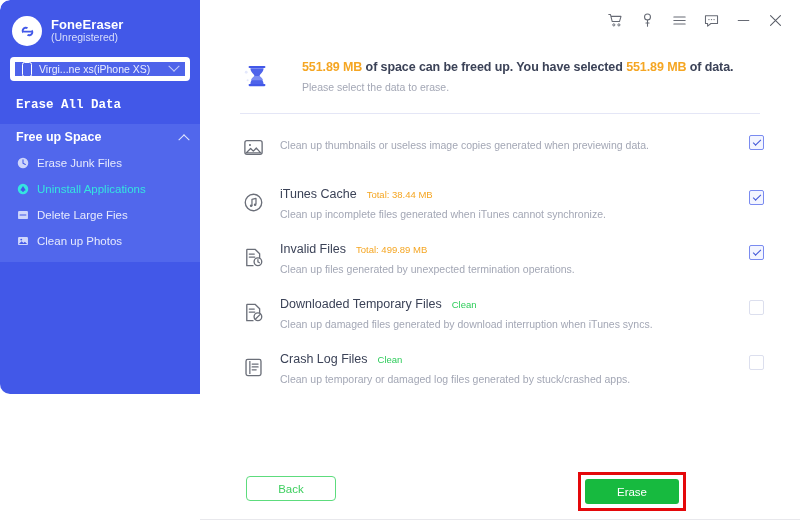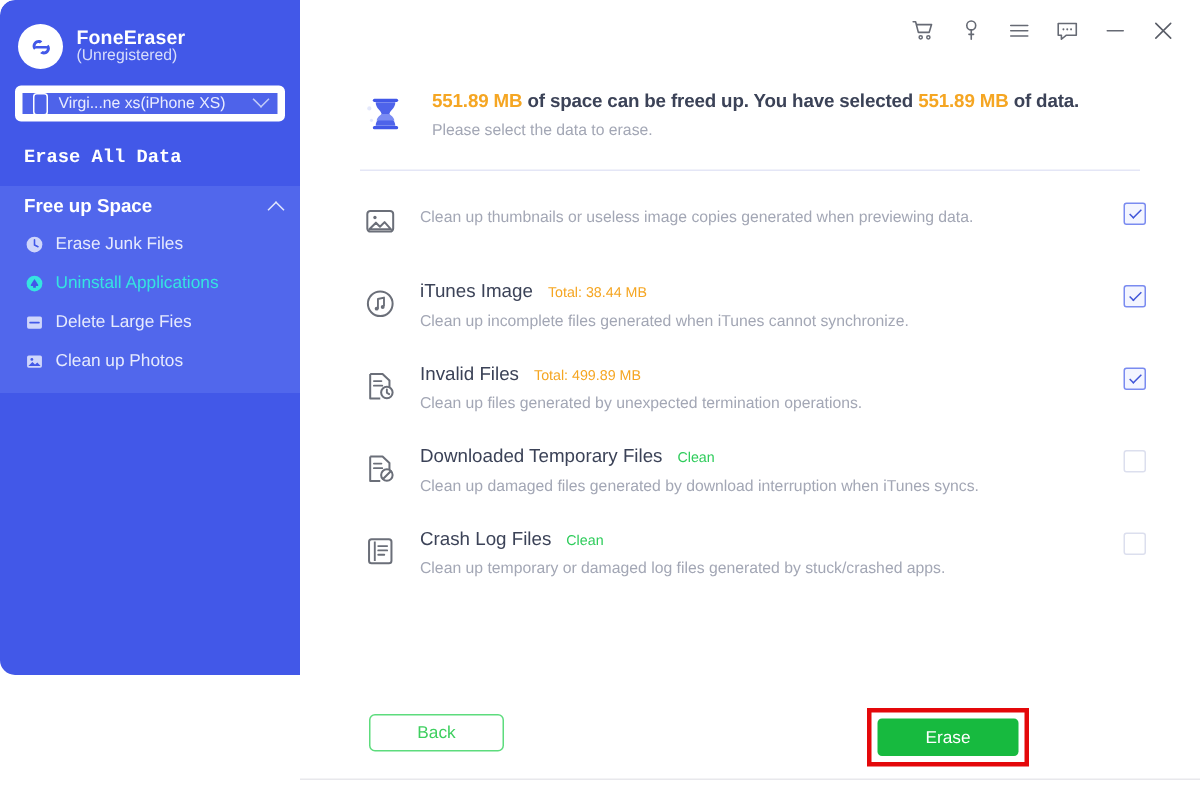--- a/index.html
+++ b/index.html
@@ -13,21 +13,21 @@
     position: relative;
     width: 800px; height: 530px;
     background: #ffffff;
     border-radius: 10px;
     overflow: hidden;
   }
 
   
   #sidebar {
     position: absolute; left: 0; top: 0;
-    width: 200px; height: 450px;
+    width: 200px; height: 394px;
     background: #4258e8;
     border-radius: 10px 0 0 10px;
     color: #ffffff;
   }
   .brand {
     display: flex; align-items: center;
     padding: 14px 0 0 12px;
     height: 48px;
   }
   .brand-logo {
@@ -108,21 +108,21 @@
     background: #ffffff;
     border-radius: 0 10px 10px 0;
   }
   #titlebar {
     height: 40px; display: flex; align-items: center;
     justify-content: flex-end; padding-right: 16px; gap: 14px;
   }
   .tb-btn { width: 18px; height: 18px; display:flex; align-items:center; justify-content:center; cursor: pointer; }
 
   
-  #banner { display: flex; align-items: center; padding: 18px 40px 0 40px; }
+  #banner { display: flex; align-items: center; padding: 18px 40px 0 40px; gap: 14px; }
   .hourglass { width: 34px; height: 34px; flex: 0 0 34px; margin-right: 14px;
                display:flex;align-items:center;justify-content:center; }
   .banner-txt { padding-top: 2px; }
   .banner-line1 { font-size: 12.5px; font-weight: bold; color: #3b4257; letter-spacing: -0.1px; }
   .banner-line1 .amt { color: #f5a623; }
   .banner-line2 { font-size: 10.5px; color: #a3a7b5; margin-top: 7px; }
 
   #divider { height: 1px; background: #e4e6f6; margin: 20px 40px 0 40px; }
 
   
@@ -334,21 +334,21 @@
         <span class="row-icon">
           <svg width="23" height="23" viewBox="0 0 24 24" aria-hidden="true">
             <circle cx="12" cy="12" r="8.6" fill="none" stroke="#6b6f79" stroke-width="1.4"></circle>
             <path d="M10.4 15.2V8.7l4.2-1v5.6" fill="none" stroke="#6b6f79" stroke-width="1.3" stroke-linecap="round" stroke-linejoin="round"></path>
             <circle cx="9.5" cy="15.4" r="1.35" fill="#6b6f79"></circle>
             <circle cx="13.7" cy="14.3" r="1.35" fill="#6b6f79"></circle>
           </svg>
         </span>
         <span class="row-body">
           <span class="row-title-line">
-            <span class="row-title">iTunes Image</span>
+            <span class="row-title">iTunes Cache</span>
             <span class="row-total">Total: 38.44 MB</span>
           </span>
           <span class="row-desc" style="display:block">Clean up incomplete files generated when iTunes cannot synchronize.</span>
         </span>
         <span class="cb on">
             <span class="tick"></span>
           </span>
       </div>
 
       <div class="row">

